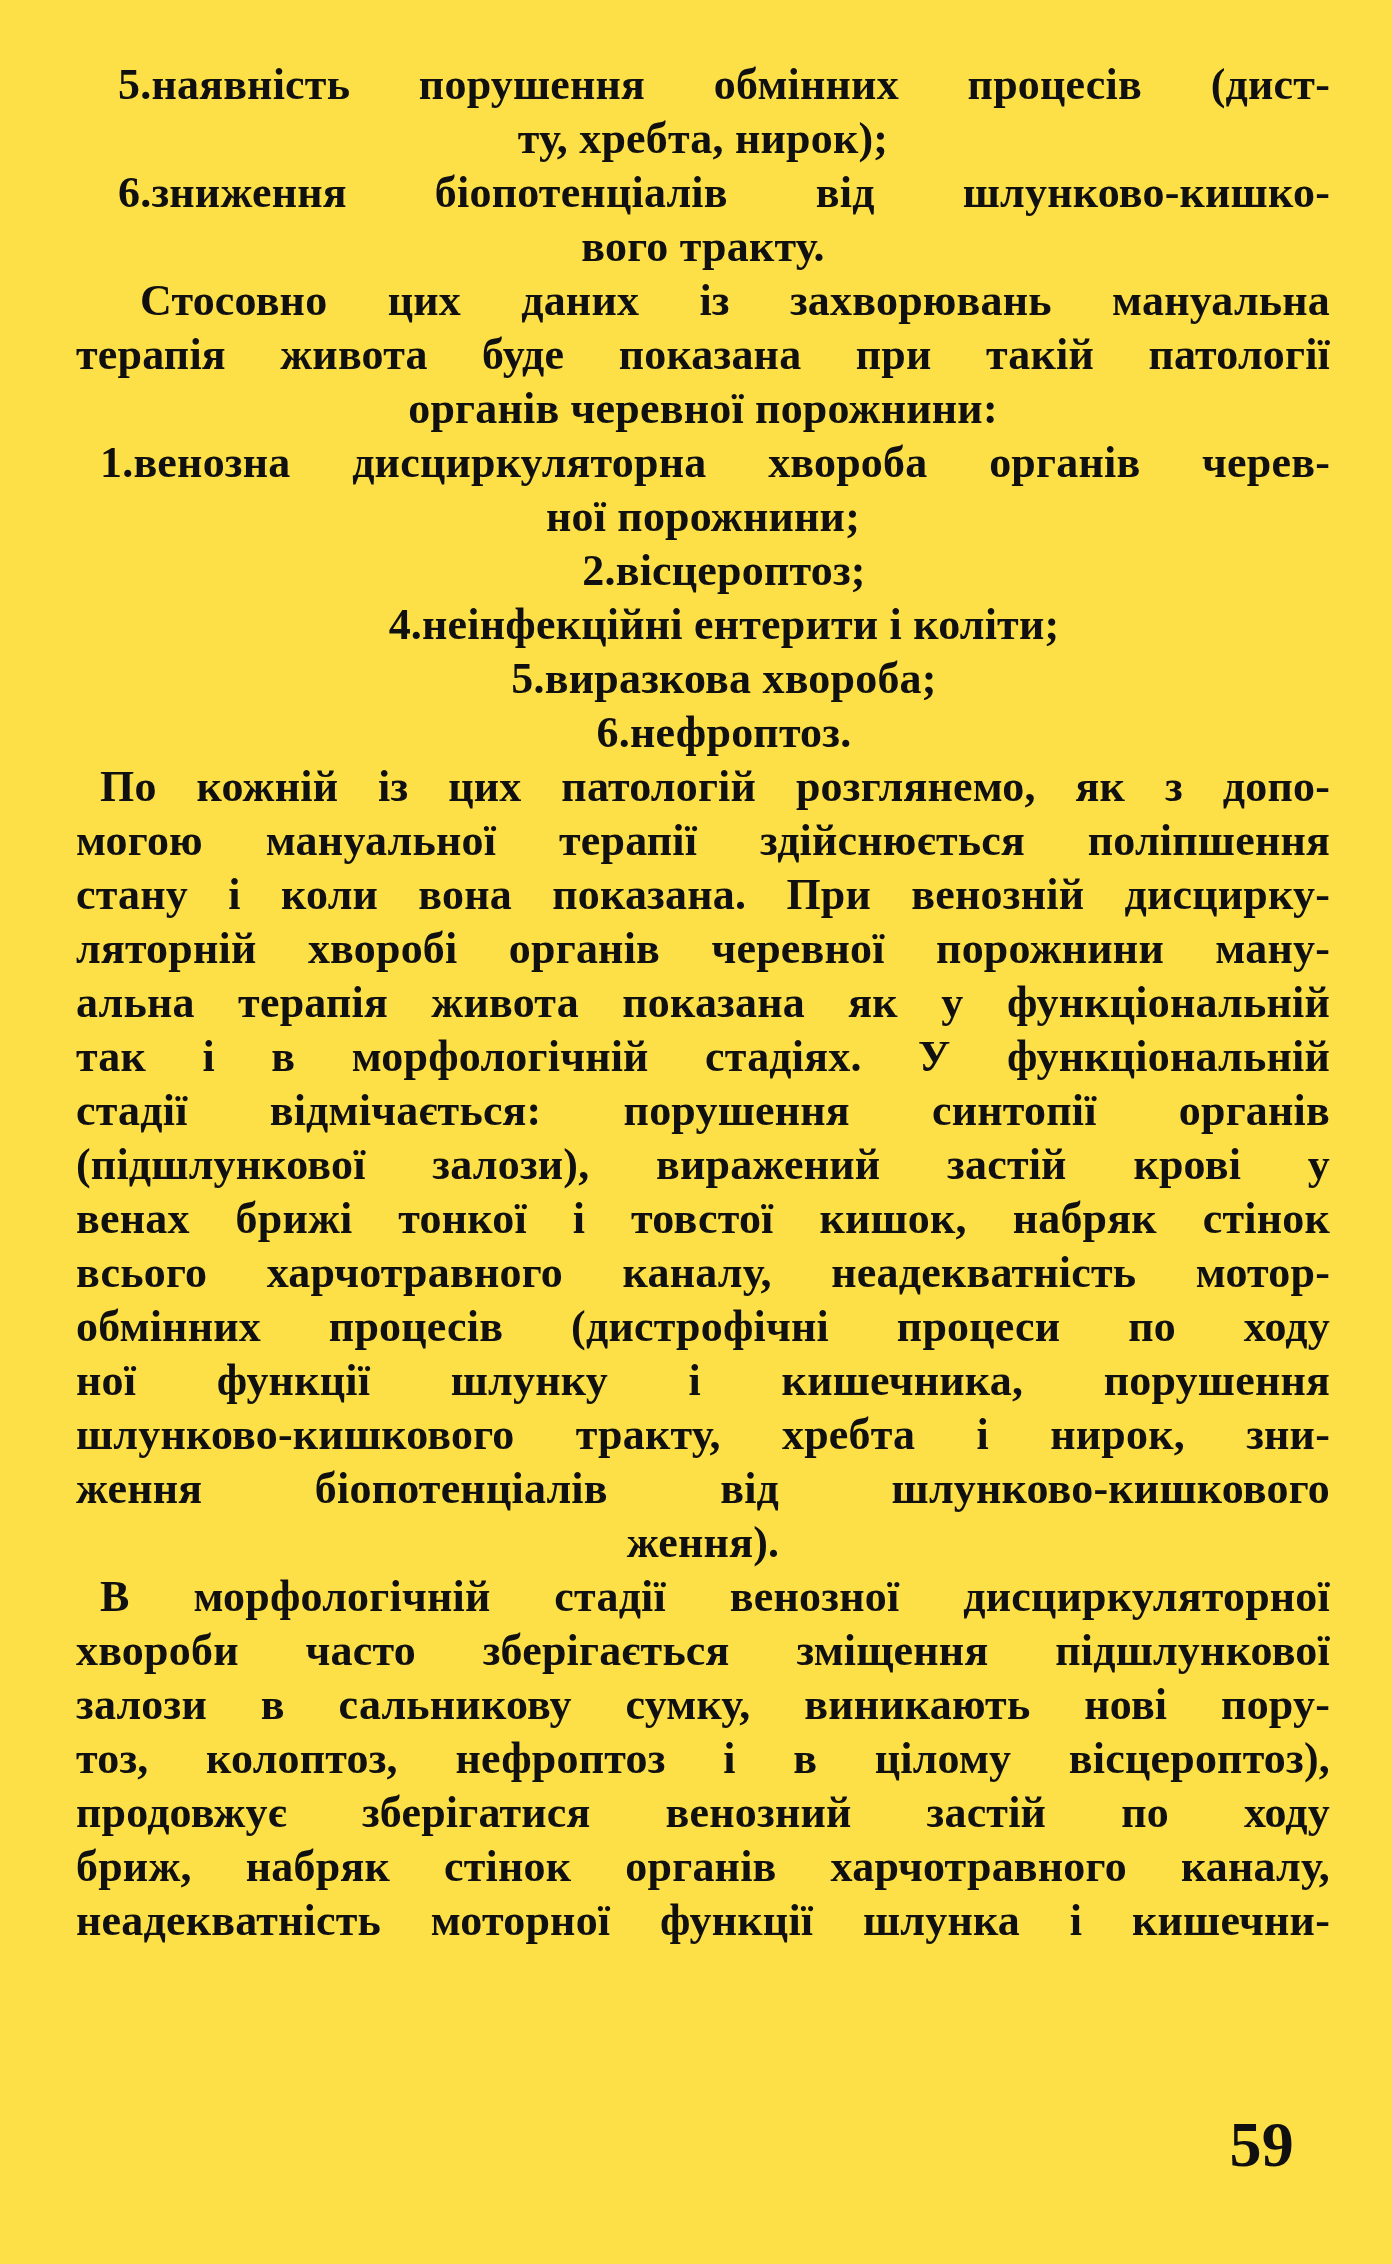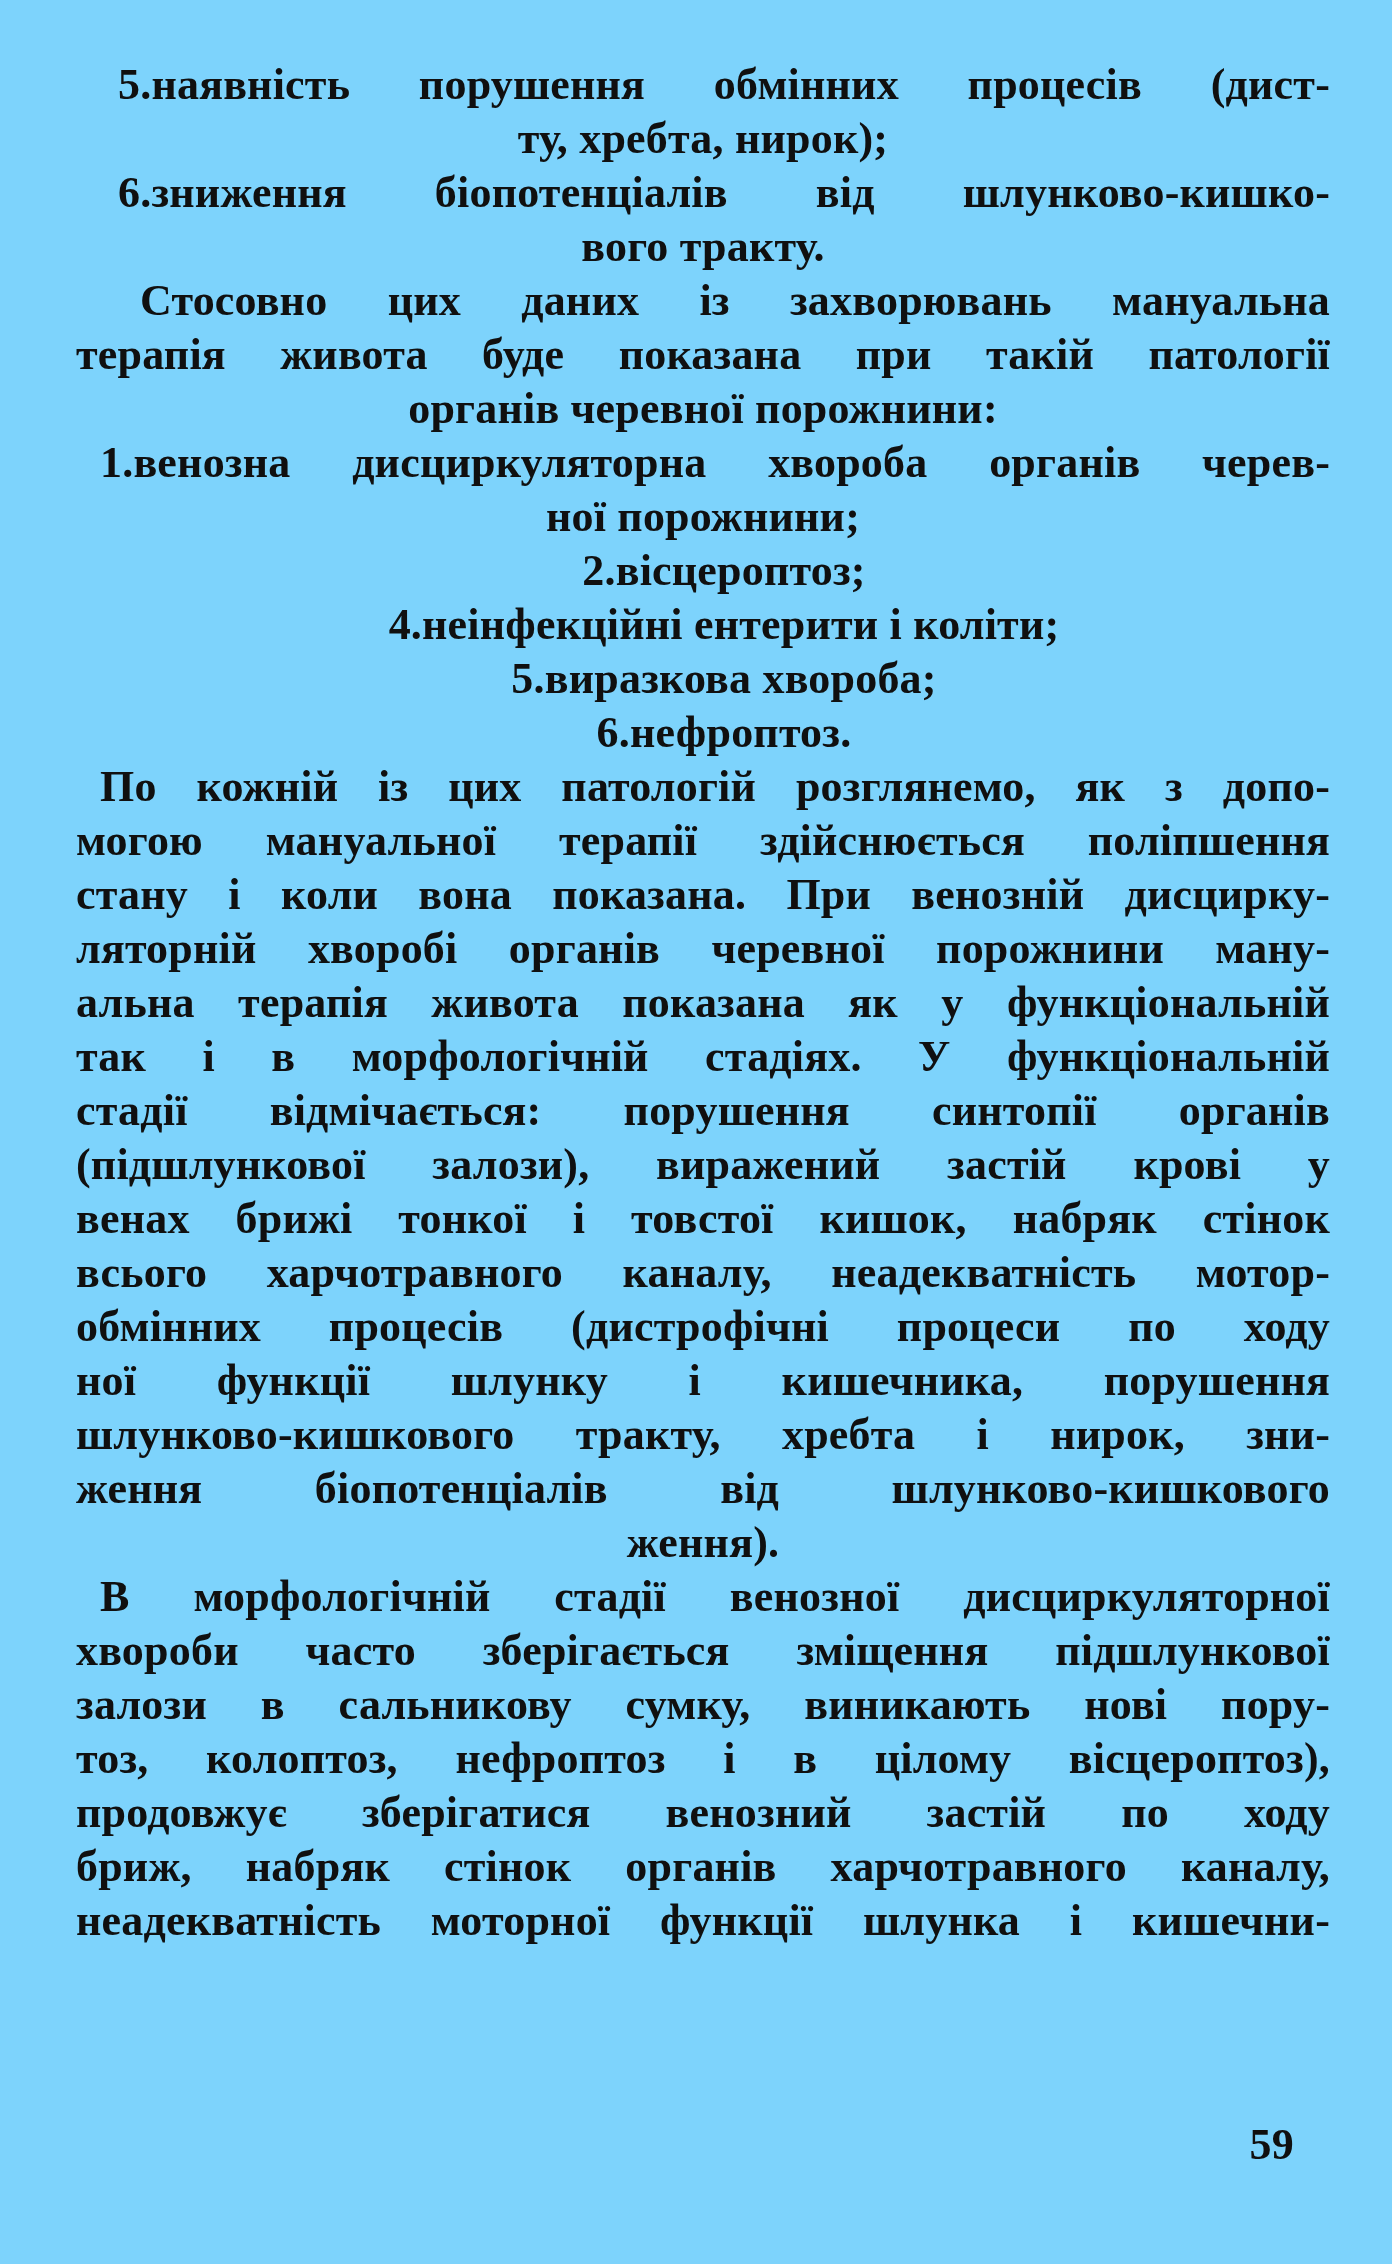--- a/index.html
+++ b/index.html
@@ -5,21 +5,21 @@
   html, body {
     margin: 0;
     padding: 0;
     background: #ffffff;
   }
   .page {
     position: relative;
     width: 1392px;
     height: 2264px;
     margin: 0 auto;
-    background: #7dd3fc;
+    background: #fde047;
     color: #101010;
     font-family: "Liberation Serif", "DejaVu Serif", serif;
     font-weight: bold;
     font-size: 44px;
     line-height: 54px;
     letter-spacing: 0.2px;
     overflow: hidden;
     box-sizing: border-box;
     padding: 58px 62px 0 76px;
   }
@@ -35,21 +35,21 @@
     text-align: justify;
     text-align-last: justify;
   }
   .line.ind    { padding-left: 42px; }
   .line.ind-sm { padding-left: 24px; }
   .line.ind-lg { padding-left: 64px; }
   .page-number {
     position: absolute;
     right: 98px;
     bottom: 92px;
-    font-size: 44px;
+    font-size: 64px;
     font-weight: bold;
   }
 </style>
 </head>
 <body>
 
 <div class="page">
   <div class="text-block">
     <div class="line ind j">5.наявність порушення обмінних процесів (дист-</div>
     <div class="line">ту, хребта, нирок);</div>

